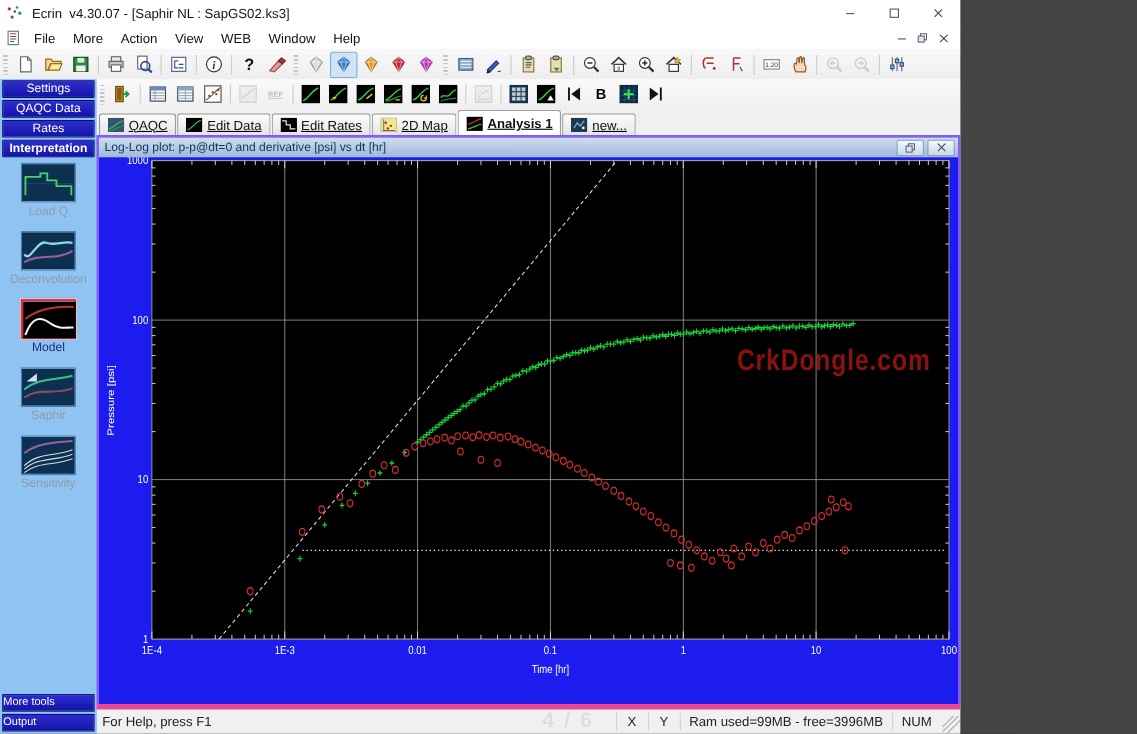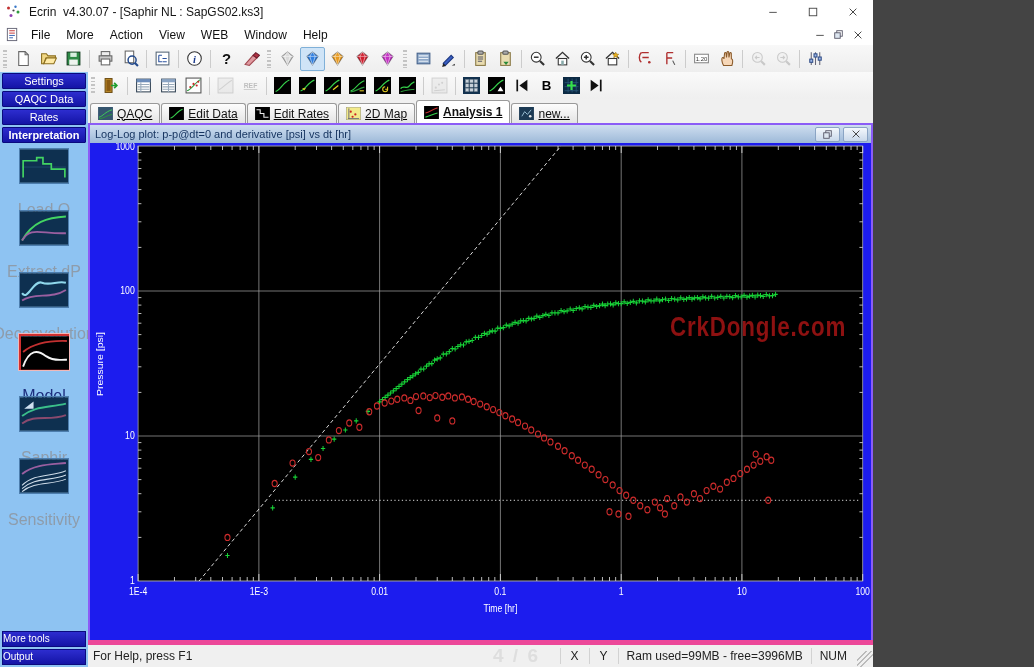--- a/index.html
+++ b/index.html
@@ -43,21 +43,21 @@
            display:flex;flex-direction:column;border-right:1px solid #6fa6d8;}
   .snav{margin:1px 2px 2px 2px;height:14px;line-height:14px;text-align:center;
         background:linear-gradient(#2d2dcf,#1414a6);color:#fff;font-size:11px;
         border:1px solid #0a0a7e;border-radius:1px;}
   .snav.active{font-weight:bold;}
   .stools{margin-top:3px;display:flex;flex-direction:column;align-items:center;}
   .stool{width:100%;height:62px;display:flex;flex-direction:column;align-items:center;}
   .sticon{width:50px;height:36px;border:1px solid #4d7eae;box-sizing:border-box;}
   .sticon svg{display:block;}
   .sticon.selected{border:2px solid #d03030;box-shadow:0 0 0 1px #f0b8b8;}
-  .stlabel{font-size:16px;color:#8e9cab;margin-top:17px;}
+  .stlabel{font-size:11px;color:#8e9cab;margin-top:2px;}
   .stlabel.active{color:#1c2e7e;}
   .sbottom{margin-top:auto;}
   .sbtn{margin:1px 2px 2px 2px;height:14px;line-height:14px;
         background:linear-gradient(#2d2dcf,#1414a6);color:#fff;font-size:10px;
         border:1px solid #0a0a7e;}
 
   #workspace{position:absolute;left:88px;top:0;right:0;bottom:22px;background:#f0f0f0;}
   #toolbar2{position:absolute;left:0;top:0;right:0;height:27px;
             background:linear-gradient(#fafafa,#efefef);display:flex;align-items:center;
             border-bottom:1px solid #e0e0e0;}
@@ -378,30 +378,20 @@
       <div class="stools" id="stools">
           <div class="stool">
             <div class="sticon">
               <svg width="48" height="34" viewBox="0 0 46 32">
                 <rect width="46" height="32" fill="#0e3050"></rect>
                 <path d="M2 17h42" stroke="#2a5578" stroke-width=".6"></path>
                 <path d="M3 27V11h13V8h6v6h8v5h13v8" fill="none" stroke="#43d463" stroke-width="1.6"></path>
               </svg>
             </div>
             <div class="stlabel">Load Q</div>
-          </div>
-          <div class="stool">
-            <div class="sticon">
-              <svg width="48" height="34" viewBox="0 0 46 32">
-                <rect width="46" height="32" fill="#0e3050"></rect>
-                <path d="M2 28C12 10 26 6 44 5" fill="none" stroke="#43d463" stroke-width="1.8"></path>
-                <path d="M2 28C10 14 20 22 44 21" fill="none" stroke="#9a5fa0" stroke-width="1.8"></path>
-              </svg>
-            </div>
-            <div class="stlabel">Extract dP</div>
           </div>
           <div class="stool">
             <div class="sticon">
               <svg width="48" height="34" viewBox="0 0 46 32">
                 <rect width="46" height="32" fill="#0e3050"></rect>
                 <path d="M2 26C14 18 30 25 44 16" fill="none" stroke="#9a5fa0" stroke-width="1.8"></path>
                 <path d="M2 19c5 8 11-13 19-10 8 3 15-2 23 0" fill="none" stroke="#8fd8ec" stroke-width="2"></path>
               </svg>
             </div>
             <div class="stlabel">Deconvolution</div>

